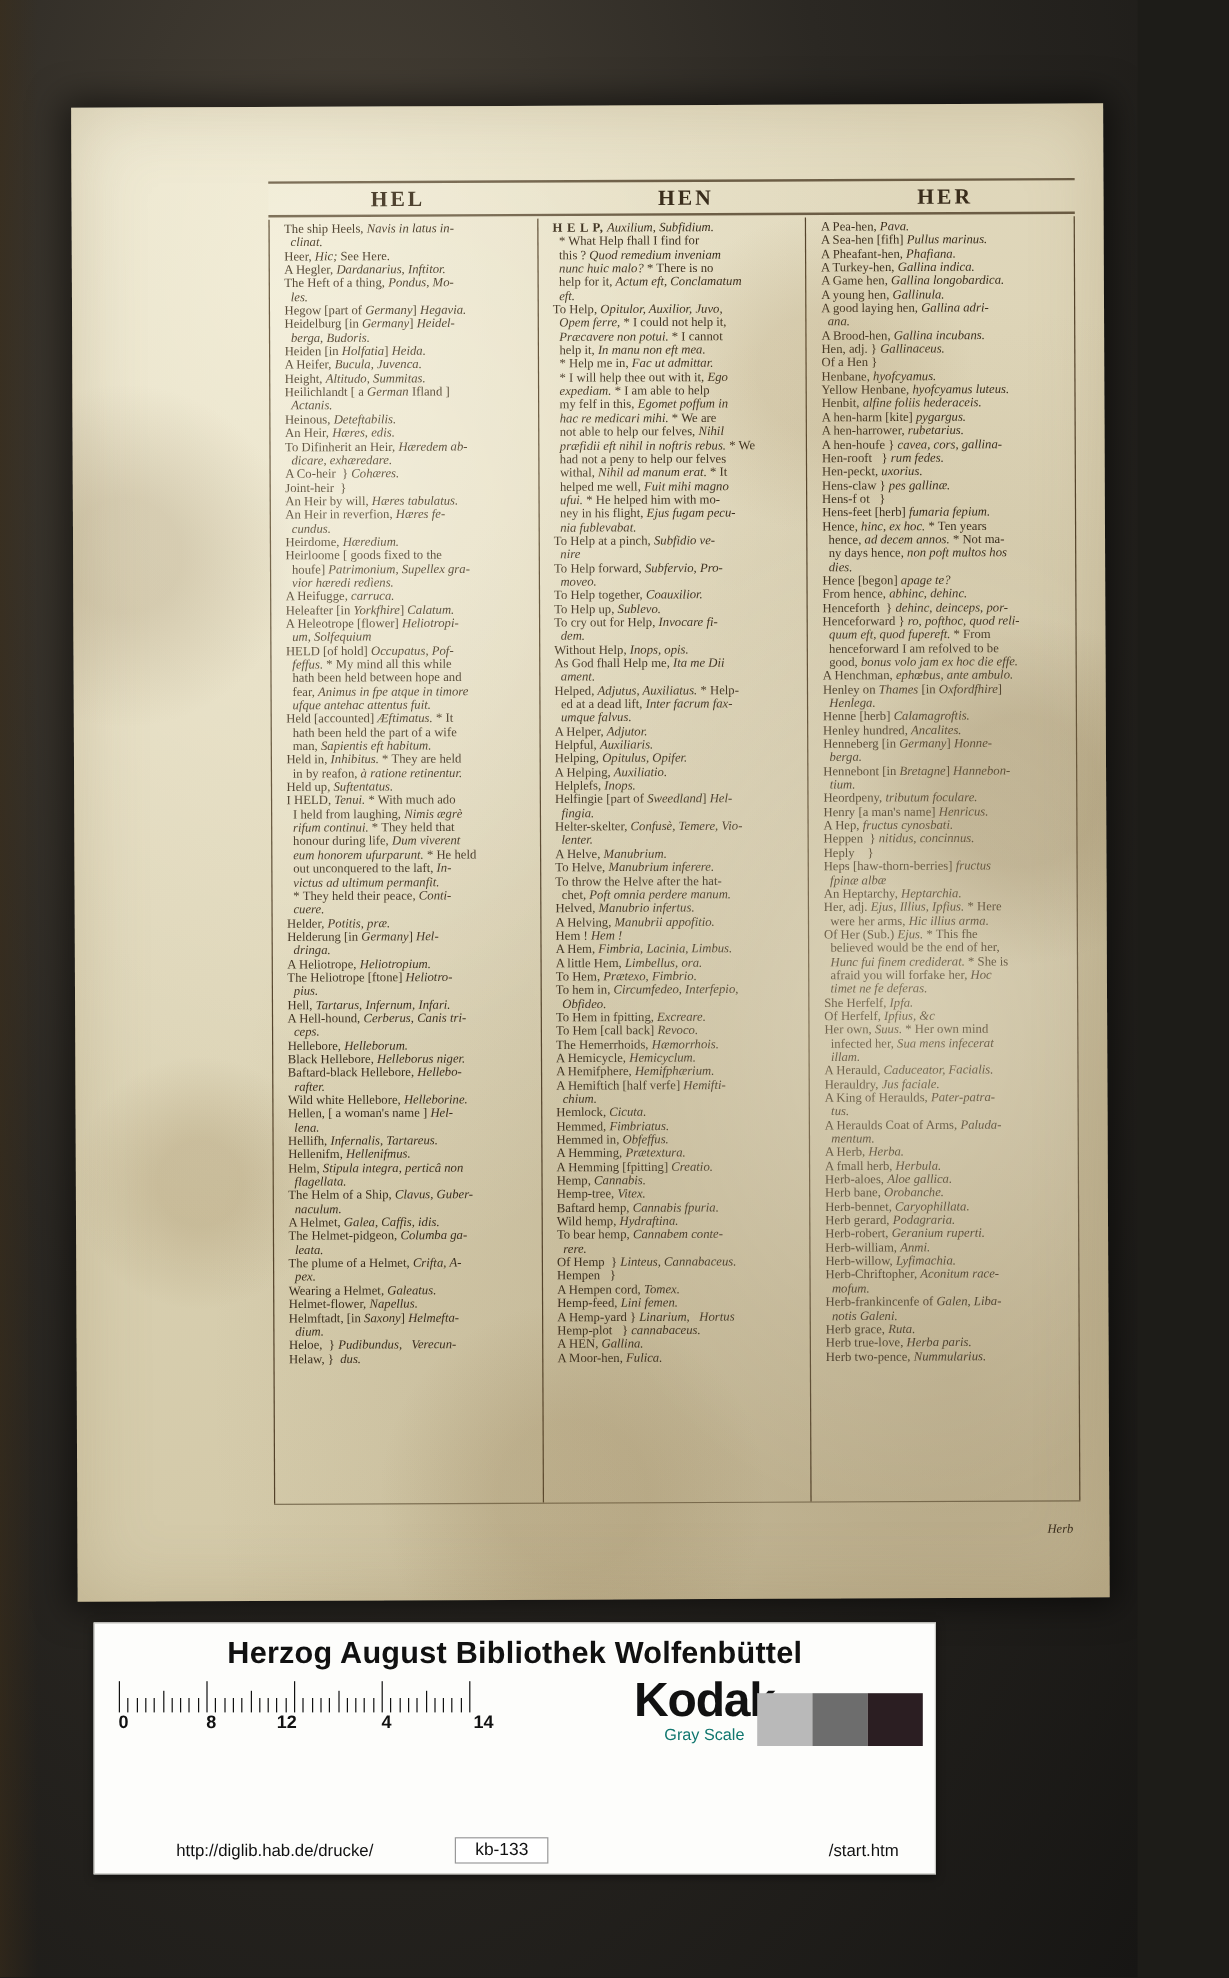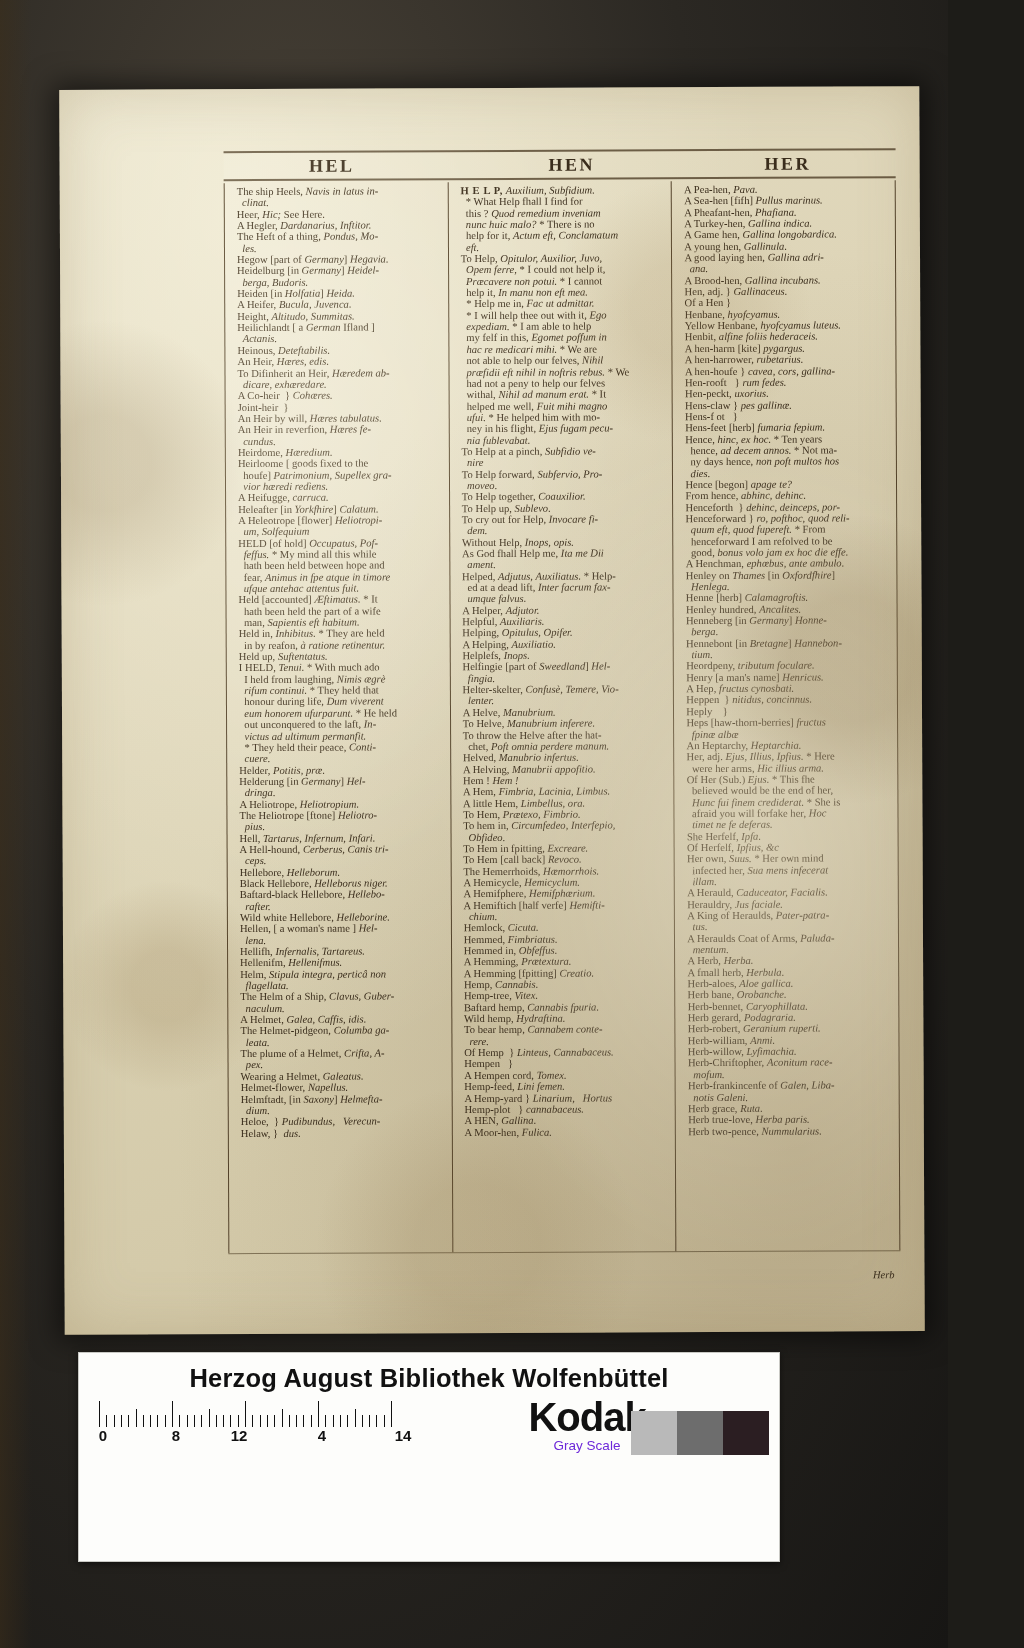--- a/index.html
+++ b/index.html
@@ -83,21 +83,21 @@
     letter-spacing:.2px;
   }
   #midrow{display:flex;align-items:flex-start;margin-top:4px;}
   #rulerbox{width:300px;margin-left:16px;}
   #ruler{height:30px;position:relative;border:0;}
   #ruler .tk{position:absolute;bottom:0;width:1px;background:#111;}
   #rulernums{position:relative;height:20px;font-size:15px;font-weight:bold;}
   #rulernums span{position:absolute;transform:translateX(-50%);}
   #kodakbox{flex:1;display:flex;flex-direction:column;align-items:center;}
   #kodak{font-size:40px;font-weight:bold;letter-spacing:-1px;line-height:40px;}
-  #grayword{font-size:13.5px;color:#6d28d9;margin-top:1px;}
+  #grayword{font-size:13.5px;color:#0f766e;margin-top:1px;}
   #patches{position:absolute;right:10px;top:58px;display:flex;}
   #patches div{width:46px;height:44px;}
   #bottomrow{
     position:absolute;left:0;bottom:8px;width:100%;
     display:flex;align-items:center;font-size:14px;
   }
   #url{width:300px;text-align:center;}
   #sig{
     border:1px solid #999;padding:2px 16px;background:#fff;font-size:14.5px;
   }
@@ -365,15 +365,20 @@
         <div id="grayword">Gray Scale</div>
       </div>
     </div>
 
     <div id="patches">
         <div style="background: rgb(185, 185, 185);"></div>
         <div style="background: rgb(109, 109, 109);"></div>
         <div style="background: rgb(43, 30, 34);"></div>
       </div>
 
+    <div id="bottomrow">
+      <div id="url">http://diglib.hab.de/drucke/</div>
+      <div id="sig">kb-133</div>
+      <div id="start">/start.htm</div>
+    </div>
   </div>
 
 </div>
 
 </body></html>

